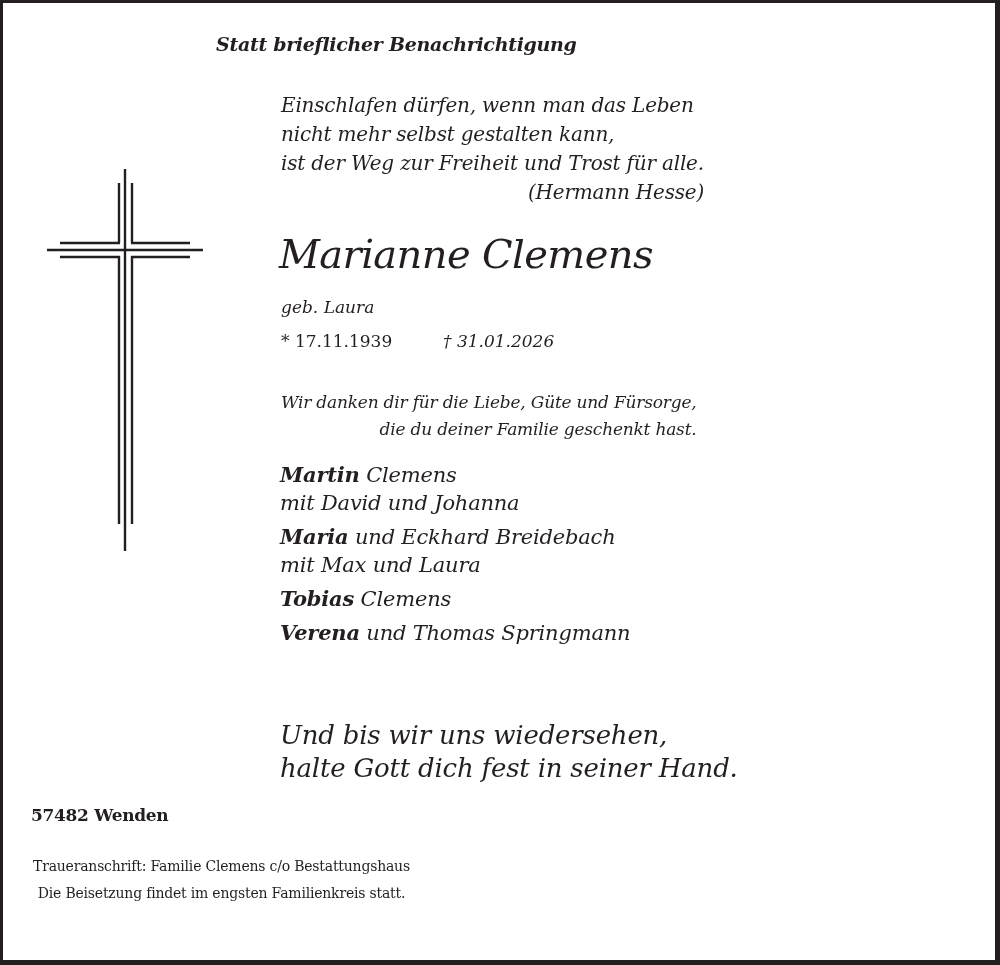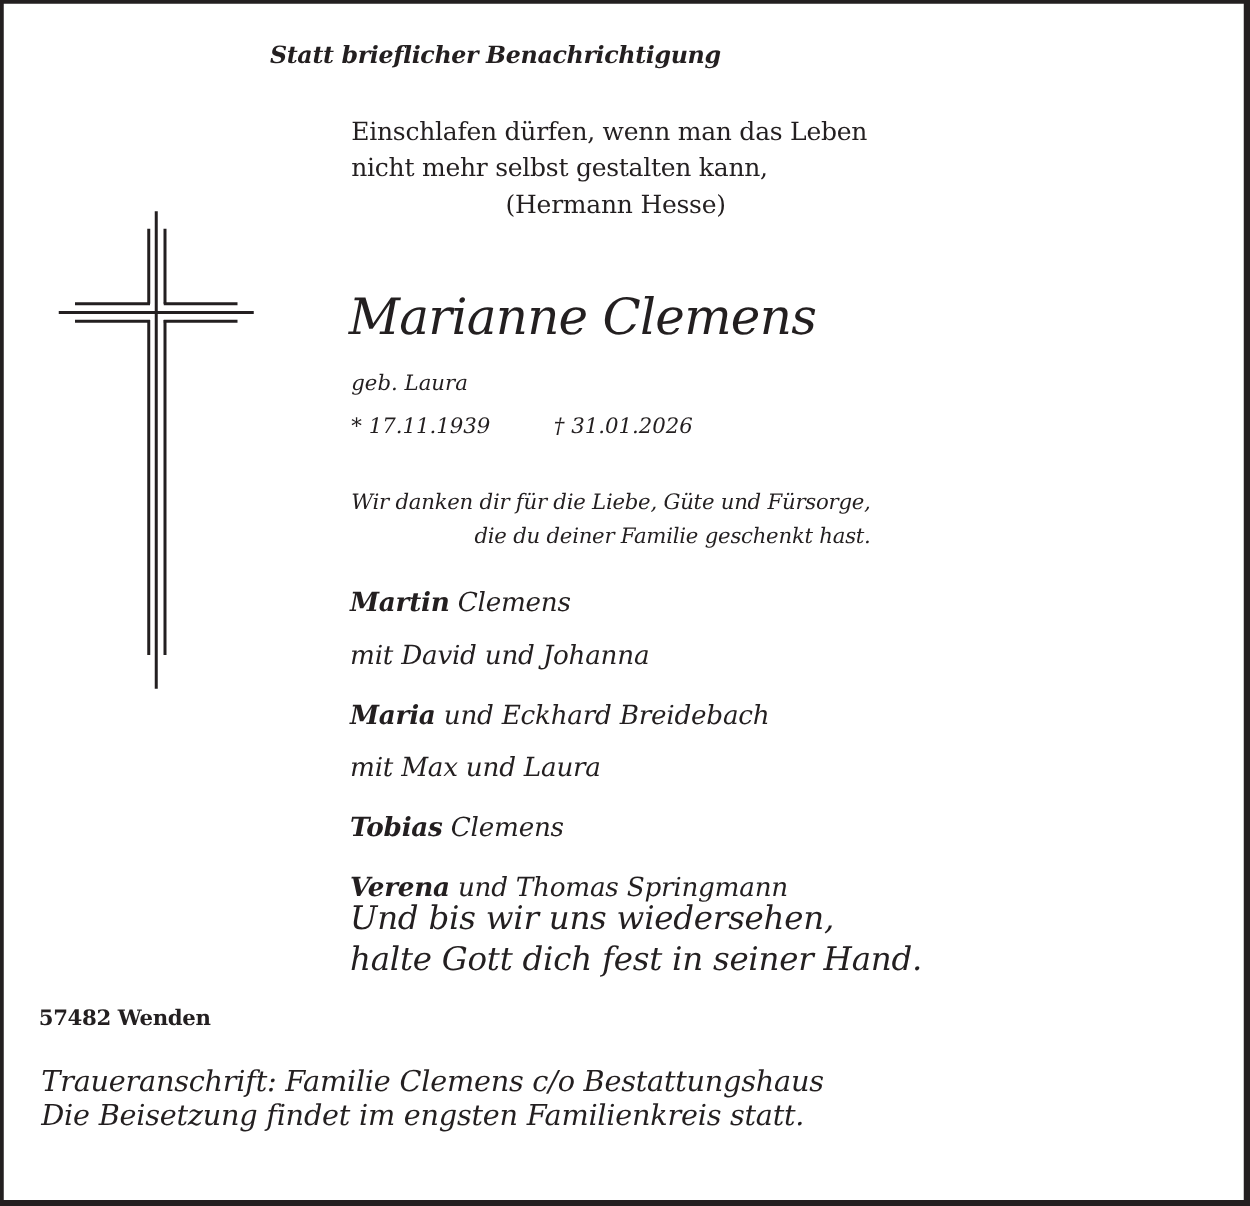--- a/index.html
+++ b/index.html
@@ -28,94 +28,96 @@
       padding-left: 44px;
     }
     .abs { position: absolute; white-space: nowrap; }
     .intro {
       left: 213px; top: 30px;
       font-style: italic; font-weight: bold;
       font-size: 19px; letter-spacing: -0.3px;
     }
     .poem {
       left: 278px; top: 88px;
+      font-style: italic;
       font-size: 20px;
       line-height: 29px;
       letter-spacing: -0.2px;
     }
     .poem .line { display: block; }
     .poem .author {
       display: block;
-      text-align: center;
+      text-align: right;
       width: 423px;
     }
     .name {
       left: 276px; top: 228px;
       font-style: italic; font-weight: normal;
       font-size: 40px; letter-spacing: -0.6px;
     }
     .maiden {
       left: 278px; top: 294px;
       font-style: italic; font-size: 17px;
     }
     .birth {
       left: 278px; top: 328px;
-      font-size: 17px; font-style: italic; text-align: right;
+      font-size: 17px;  text-align: right;
     }
     .death {
       left: 440px; top: 328px;
       font-size: 17px; font-style: italic;
     }
     .thanks {
       left: 278px; top: 386px;
       font-style: italic; font-size: 17px;
       line-height: 27px; letter-spacing: -0.2px;
     }
     .thanks .line { display: block; text-align: right; }
     .family {
       left: 277px; top: 458px;
       font-size: 21px;
       letter-spacing: -0.2px;
     }
     .family .group { display: block; margin-bottom: 6px; }
-    .family .line { display: block; line-height: 42px; font-style: italic; }
+    .family .line { display: block; line-height: 28px; font-style: italic; }
     .family .first { font-weight: bold; font-style: italic; }
     .closing {
       left: 277px; top: 716px;
       font-style: italic; font-size: 26px;
       line-height: 33px; letter-spacing: -0.2px;
     }
     .closing .line { display: block; }
     .city {
       left: 28px; top: 802px;
       font-weight: bold; font-size: 17px;
       letter-spacing: -0.3px;
     }
     .address {
       left: 30px; top: 850px;
-      font-style: italic; font-size: 23px;
-      line-height: 27px; letter-spacing: -0.2px;
+      font-size: 14px;
+      line-height: 27px; letter-spacing: -0.2px; text-align: center;
     }
     .address .line { display: block; }
     .cross {
       position: absolute;
       left: 40px; top: 160px;
       width: 170px; height: 400px;
     }
   </style>
 </head>
 <body>
 
 <div class="frame">
 
   <div class="abs intro">Statt brieflicher Benachrichtigung</div>
 
   <div class="abs poem">
     <span class="line">Einschlafen dürfen, wenn man das Leben</span>
     <span class="line">nicht mehr selbst gestalten kann,</span>
+    <span class="line">ist der Weg zur Freiheit und Trost für alle.</span>
     <span class="author">(Hermann Hesse)</span>
   </div>
 
   <svg class="cross" viewBox="0 0 170 400" xmlns="http://www.w3.org/2000/svg">
     <g stroke="#231f20" stroke-width="2.4" stroke-linecap="butt" fill="none">
 
       <line x1="82" y1="6" x2="82" y2="388"></line>
 
       <line x1="4" y1="87" x2="160" y2="87"></line>
 

